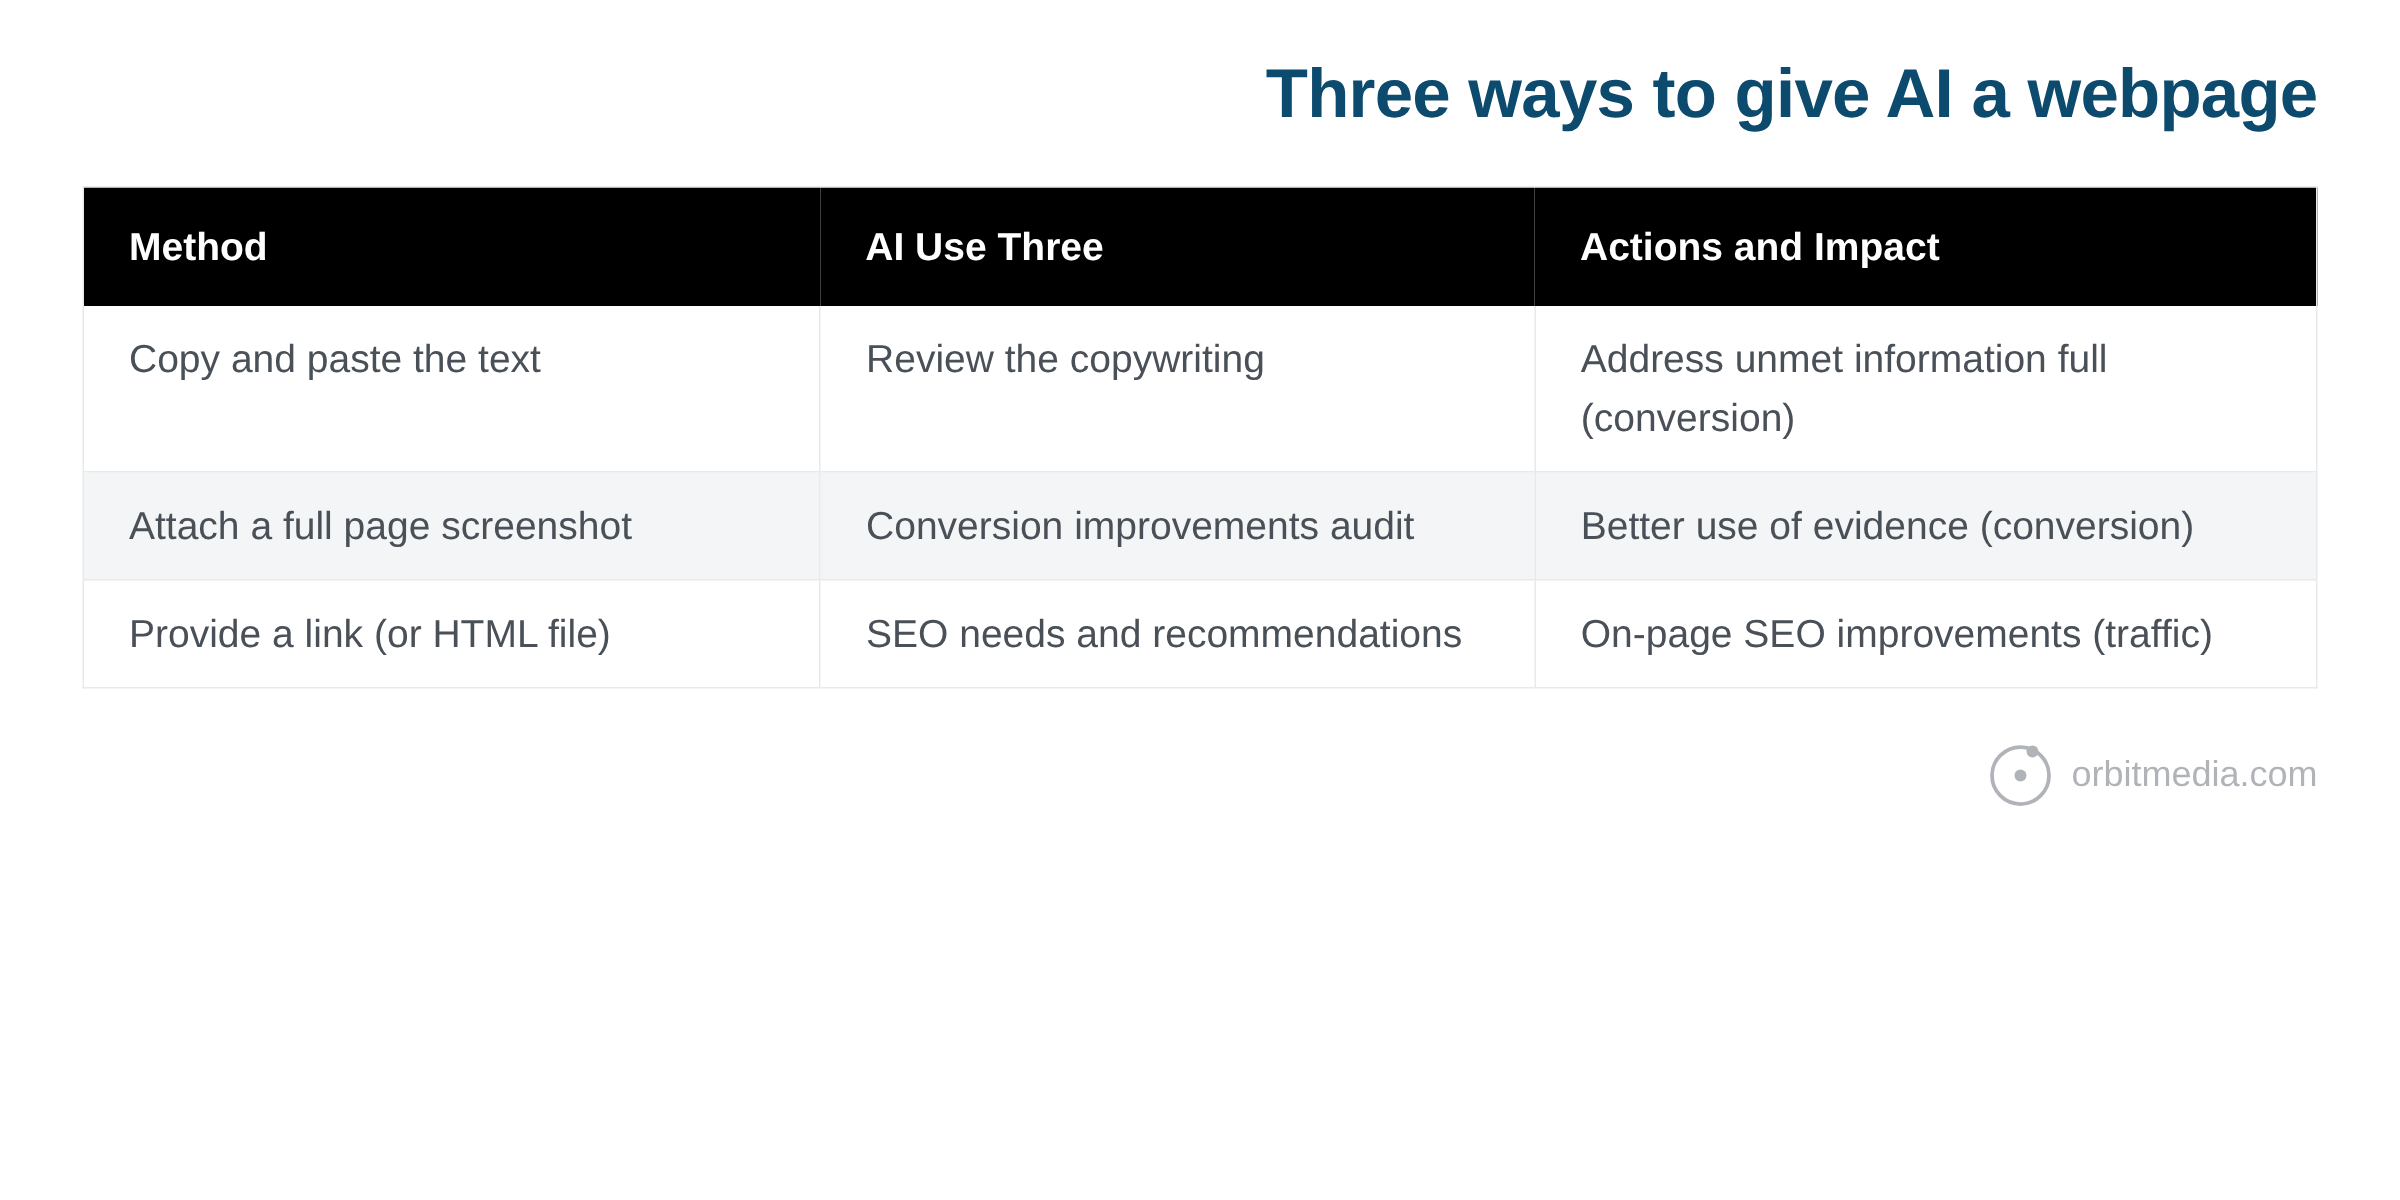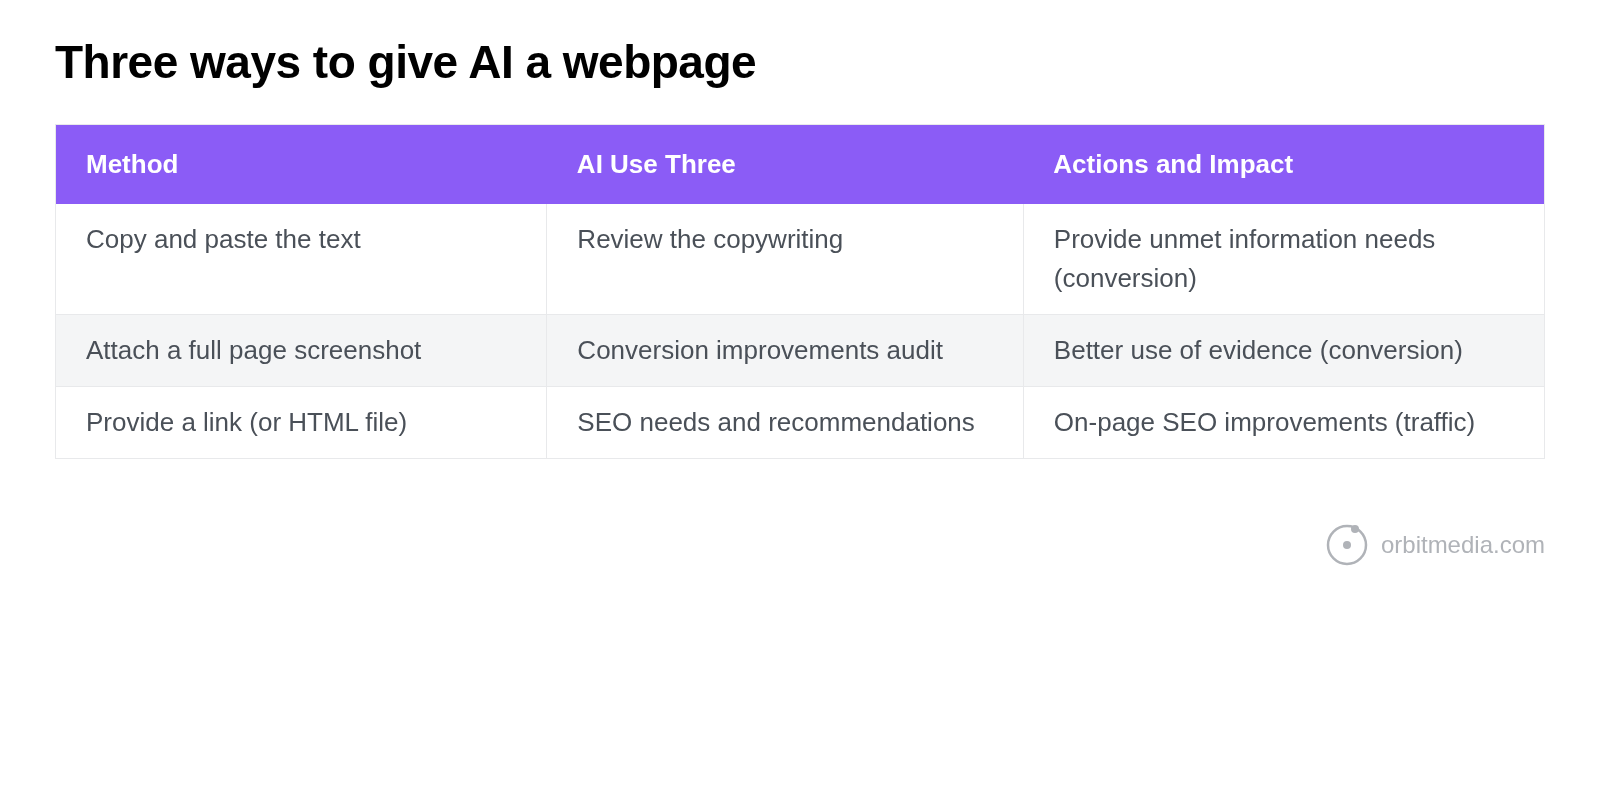--- a/index.html
+++ b/index.html
@@ -12,34 +12,34 @@
       background: #ffffff;
       width: 1600px;
       height: 800px;
       padding: 35px 55px;
       color: #4a5058;
     }
     .container {
       width: 100%;
     }
     h1 {
-      text-align: left;
+      text-align: right;
       font-size: 46px;
       font-weight: 800;
-      color: #000000;
+      color: #0c4a6e;
       margin-bottom: 35px;
       letter-spacing: -0.5px;
     }
     table {
       width: 100%;
       border-collapse: collapse;
       border: 1px solid #e8e9eb;
     }
     thead tr {
-      background: #8b5cf6;
+      background: #000000;
     }
     thead th {
       color: #ffffff;
       font-size: 26px;
       font-weight: 700;
       text-align: left;
       padding: 24px 30px;
     }
     tbody td {
       font-size: 26px;
@@ -59,21 +59,21 @@
     tbody tr:last-child td {
       border-bottom: none;
     }
     .col1 { width: 33%; }
     .col2 { width: 32%; }
     .col3 { width: 35%; }
     .footer {
       display: flex;
       justify-content: flex-end;
       align-items: center;
-      margin-top: 64px;
+      margin-top: 36px;
       gap: 12px;
     }
     .footer-text {
       color: #b0b3b8;
       font-size: 24px;
       font-weight: 400;
     }
     .logo-icon {
       width: 44px;
       height: 44px;
@@ -91,21 +91,21 @@
       <tr>
         <th class="col1">Method</th>
         <th class="col2">AI Use Three</th>
         <th class="col3">Actions and Impact</th>
       </tr>
     </thead>
     <tbody>
       <tr>
         <td>Copy and paste the text</td>
         <td>Review the copywriting</td>
-        <td>Provide unmet information needs (conversion)</td>
+        <td>Address unmet information full (conversion)</td>
       </tr>
       <tr>
         <td>Attach a full page screenshot</td>
         <td>Conversion improvements audit</td>
         <td>Better use of evidence (conversion)</td>
       </tr>
       <tr>
         <td>Provide a link (or HTML file)</td>
         <td>SEO needs and recommendations</td>
         <td>On-page SEO improvements (traffic)</td>

